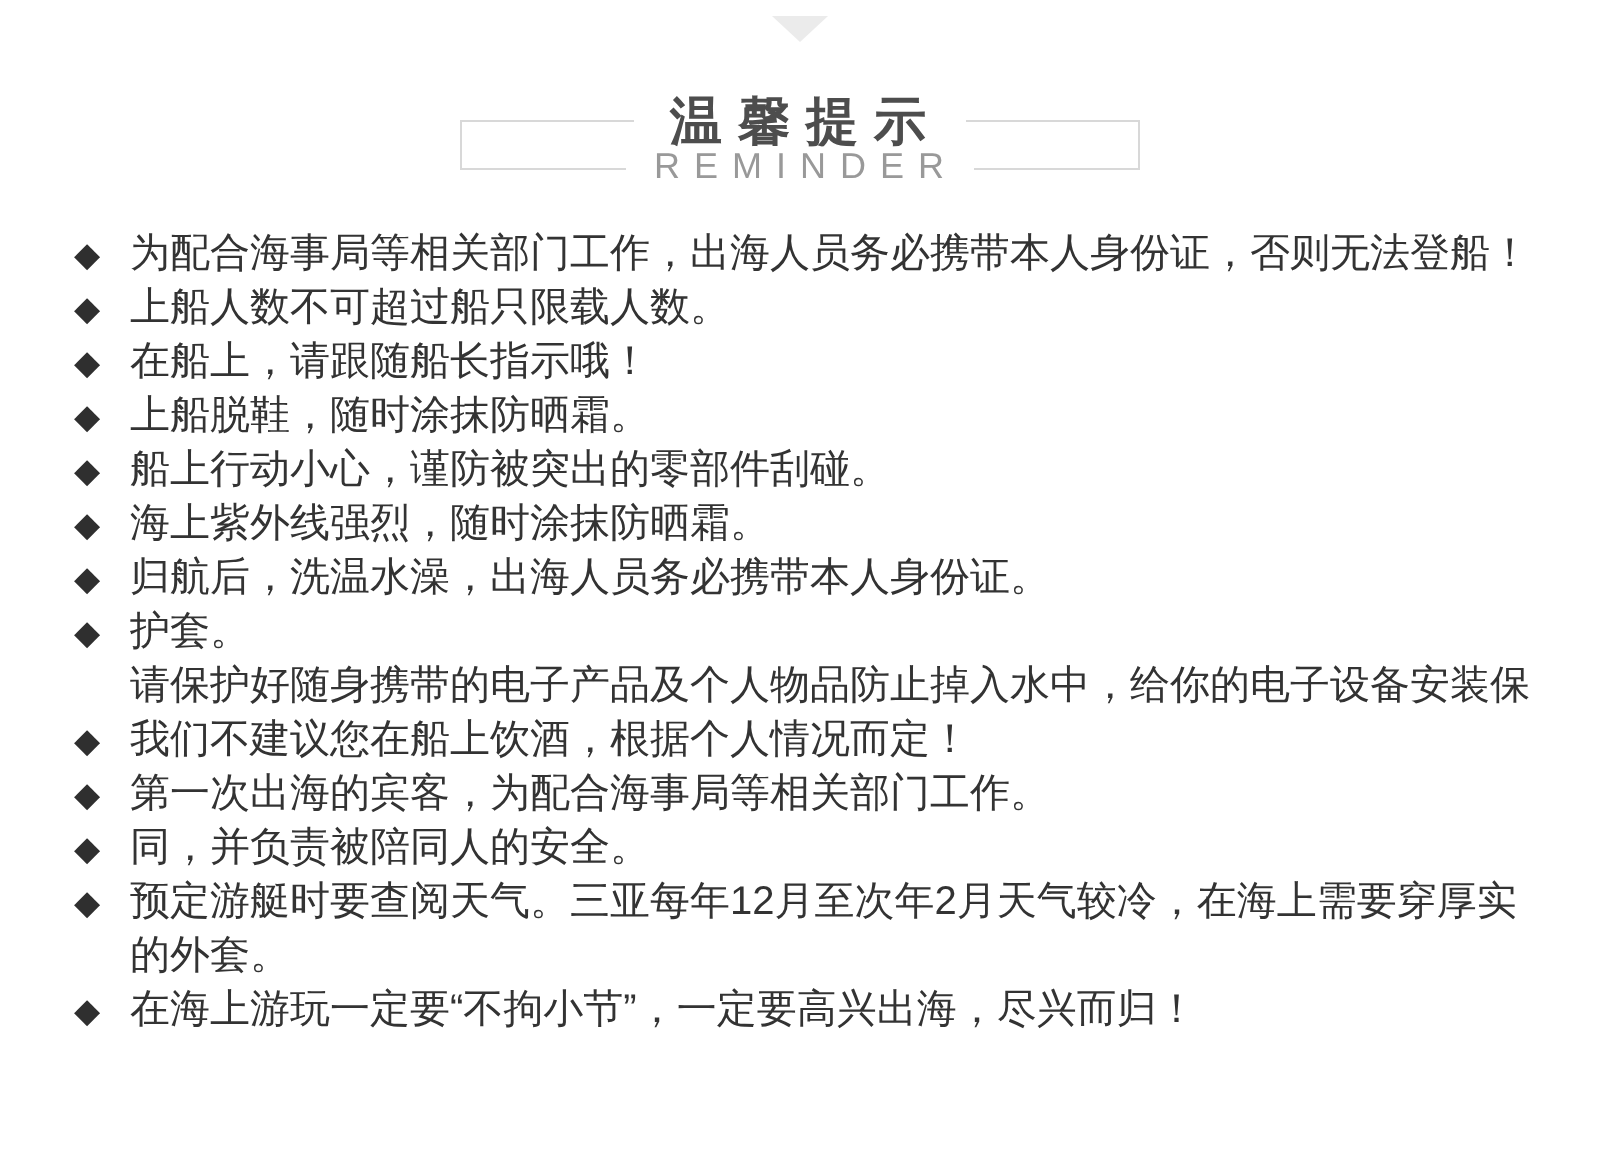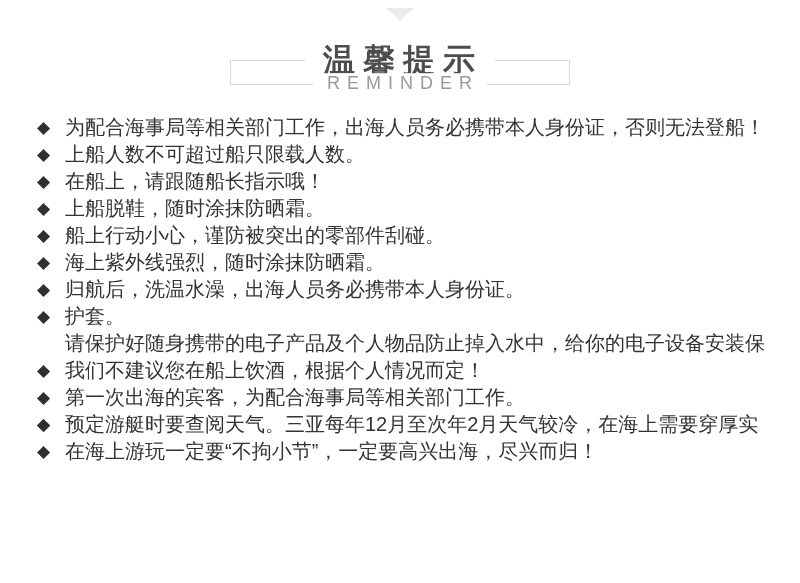--- a/index.html
+++ b/index.html
@@ -33,21 +33,21 @@
     height: 25px;
     margin: 39px auto 0 auto;
     border: 1px solid var(--border-color);
   }
   .title {
     position: absolute;
     left: 50%; top: 0;
     transform: translate(-50%, -50%);
     background: var(--bg);
     padding: 0 12px 0 18px;
-    font-size: 32px;
+    font-size: 26px;
     font-weight: bold;
     letter-spacing: 8px;
     color: var(--title-color);
     line-height: 1.1;
     white-space: nowrap;
   }
   .subtitle {
     position: absolute;
     left: 50%; top: 100%;
     transform: translate(-50%, -50%);
@@ -147,26 +147,28 @@
       </div>
       <div class="item">
         <span class="bullet">◆</span>
         <div>
           <div class="line">第一次出海的宾客，为配合海事局等相关部门工作。</div>
         </div>
       </div>
       <div class="item">
         <span class="bullet">◆</span>
         <div>
+          <div class="line">同，并负责被陪同人的安全。</div>
         </div>
       </div>
       <div class="item">
         <span class="bullet">◆</span>
         <div>
           <div class="line">预定游艇时要查阅天气。三亚每年12月至次年2月天气较冷，在海上需要穿厚实</div>
+          <div class="line">的外套。</div>
         </div>
       </div>
       <div class="item">
         <span class="bullet">◆</span>
         <div>
           <div class="line">在海上游玩一定要“不拘小节”，一定要高兴出海，尽兴而归！</div>
         </div>
       </div>
     </div>
 </div>

